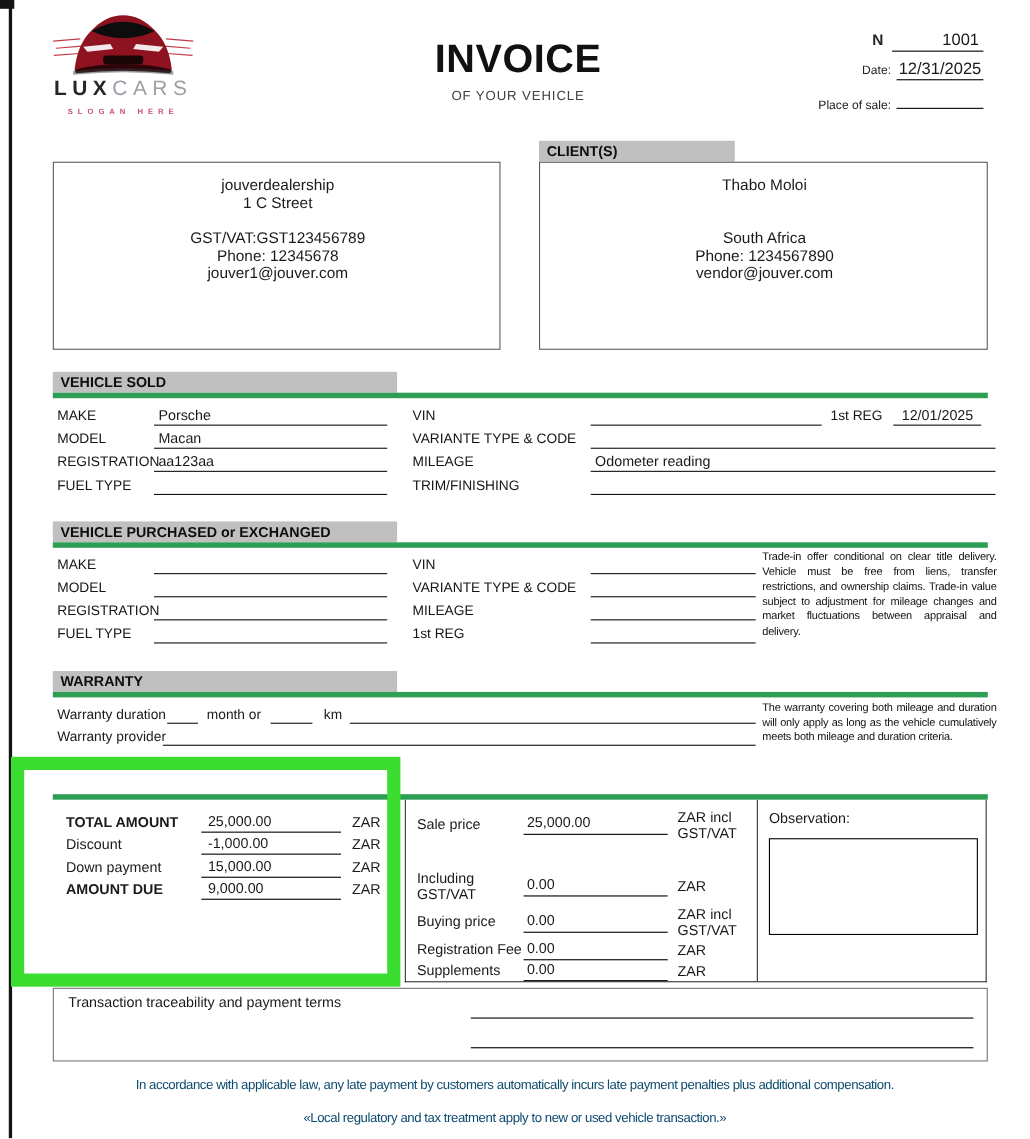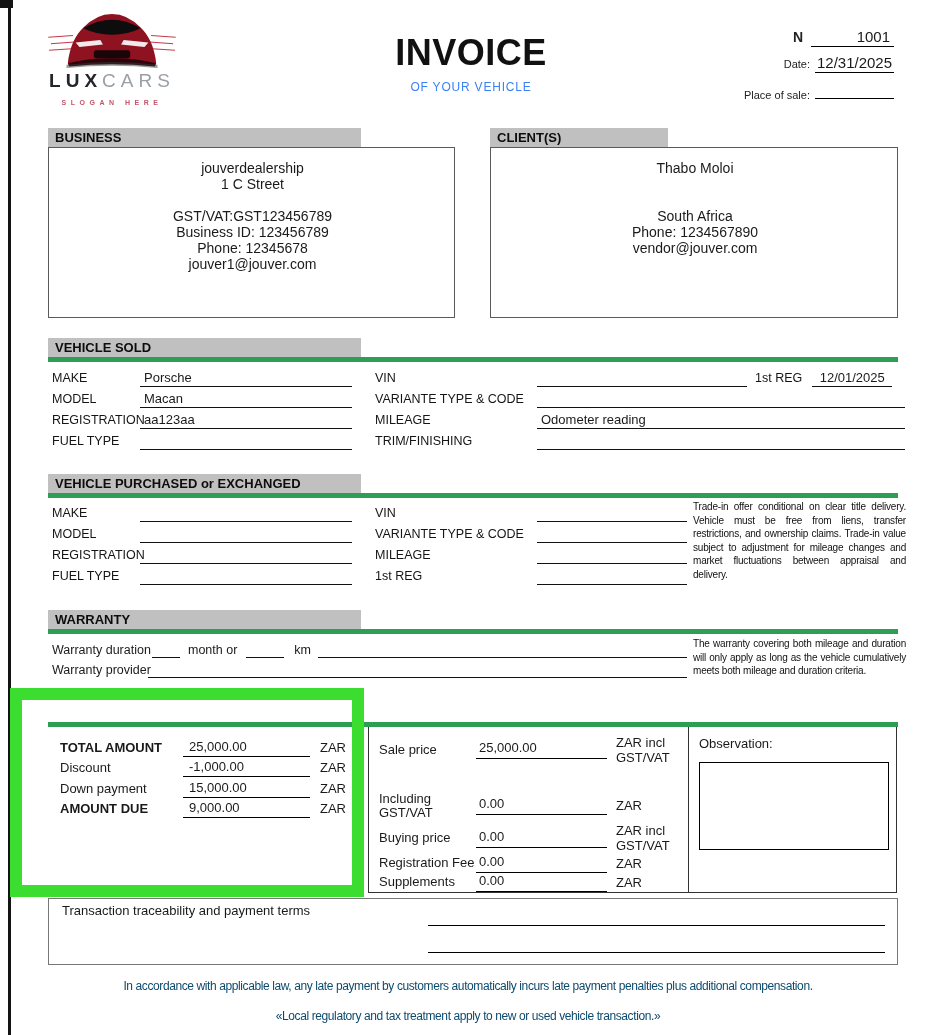--- a/index.html
+++ b/index.html
@@ -11,21 +11,21 @@
 
   
   .logo{position:absolute;left:42px;top:6px;width:140px;text-align:center;}
   .logo svg{display:block;margin:0 auto;}
   .brand{font-size:19px;letter-spacing:5px;color:#9aa0a6;margin-top:0;}
   .brand b{color:#23262b;font-weight:700;}
   .slogan{font-size:7px;letter-spacing:4.5px;color:#c4556a;font-weight:700;margin-top:7px;}
 
   .title-wrap{position:absolute;left:330px;top:32px;width:282px;text-align:center;}
   .title{font-size:36px;font-weight:700;letter-spacing:.5px;color:#111;}
-  .subtitle{font-size:12px;letter-spacing:.8px;margin-top:6px;color:#3b82f6;}
+  .subtitle{font-size:12px;letter-spacing:.8px;margin-top:6px;color:#404040;}
 
   .meta{position:absolute;right:42px;top:28px;width:170px;}
   .meta-row{display:flex;justify-content:flex-end;align-items:baseline;margin-bottom:7px;}
   .meta-lab{font-size:11px;color:#222;padding-right:5px;white-space:nowrap;}
   .meta-lab.n{font-weight:700;font-size:14px;padding-right:8px;}
   .meta-val{width:79px;border-bottom:1.5px solid #000;font-size:15px;text-align:center;
             padding-bottom:1px;min-height:17px;}
   .meta-val.num{text-align:right;padding-right:4px;}
 
   
@@ -130,28 +130,26 @@
     <div class="meta-row">
       <span class="meta-lab">Date:</span>
       <span class="meta-val">12/31/2025</span>
     </div>
     <div class="meta-row">
       <span class="meta-lab">Place of sale:</span>
       <span class="meta-val"></span>
     </div>
   </div>
 
-  <div class="secbar" style="left:48px;top:128px;width:313px;">BUSINESS</div>
   <div class="box" style="left:48px;top:147px;width:407px;height:171px;">
     <div class="box-lines">
       <div>jouverdealership</div>
       <div>1 C Street</div>
       <div></div>
       <div>GST/VAT:GST123456789</div>
-      <div>Business ID: 123456789</div>
       <div>Phone: 12345678</div>
       <div>jouver1@jouver.com</div>
     </div>
   </div>
 
   <div class="secbar" style="left:490px;top:128px;width:178px;">CLIENT(S)</div>
   <div class="box" style="left:490px;top:147px;width:408px;height:171px;">
     <div class="box-lines">
       <div>Thabo Moloi</div>
       <div></div>

